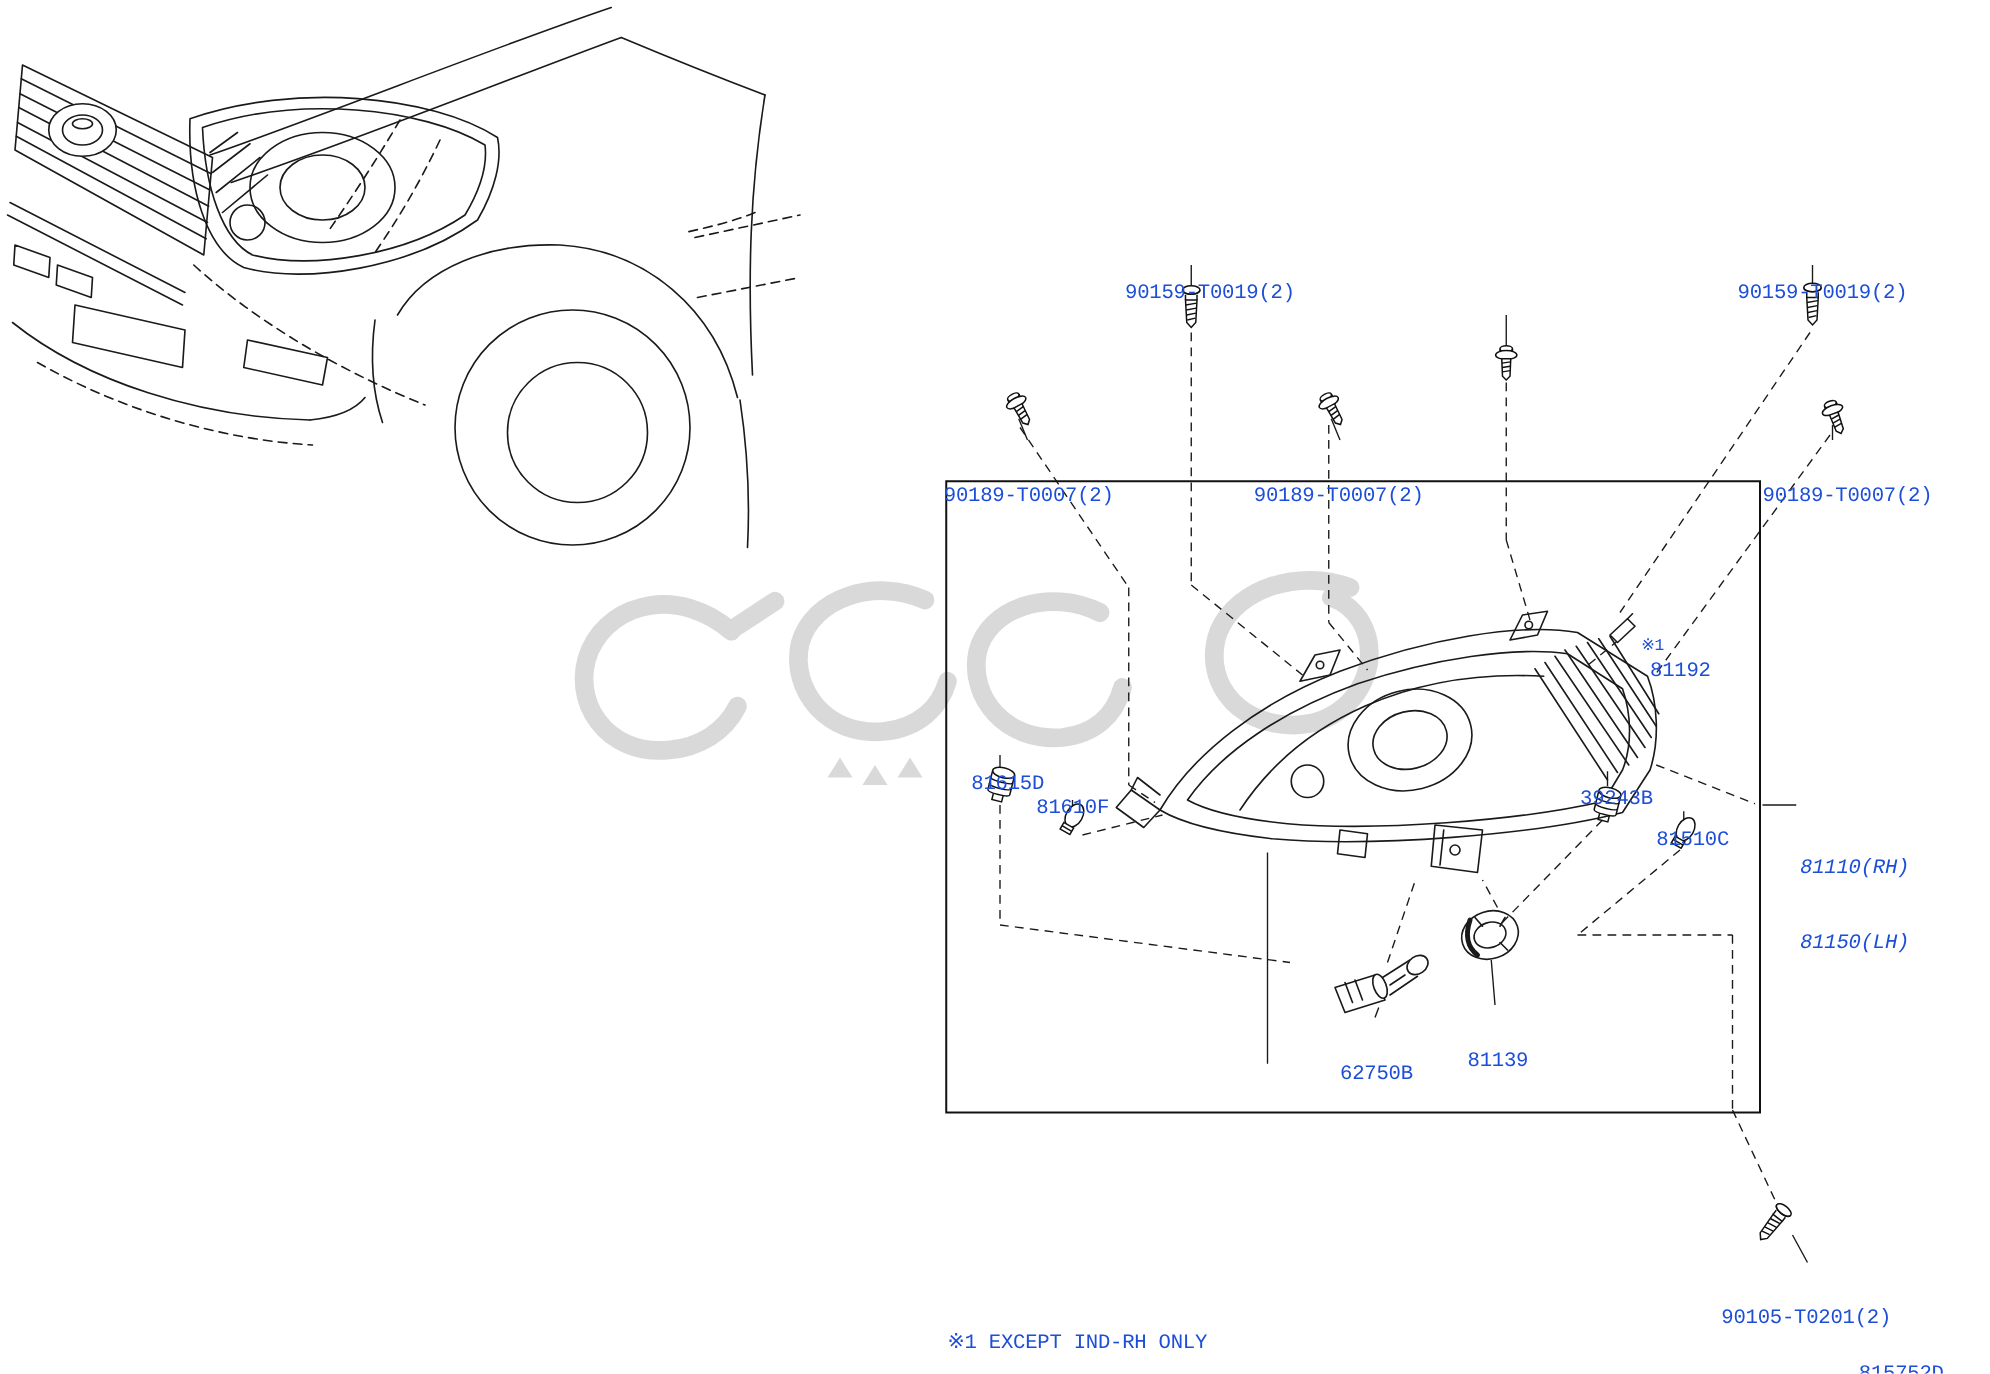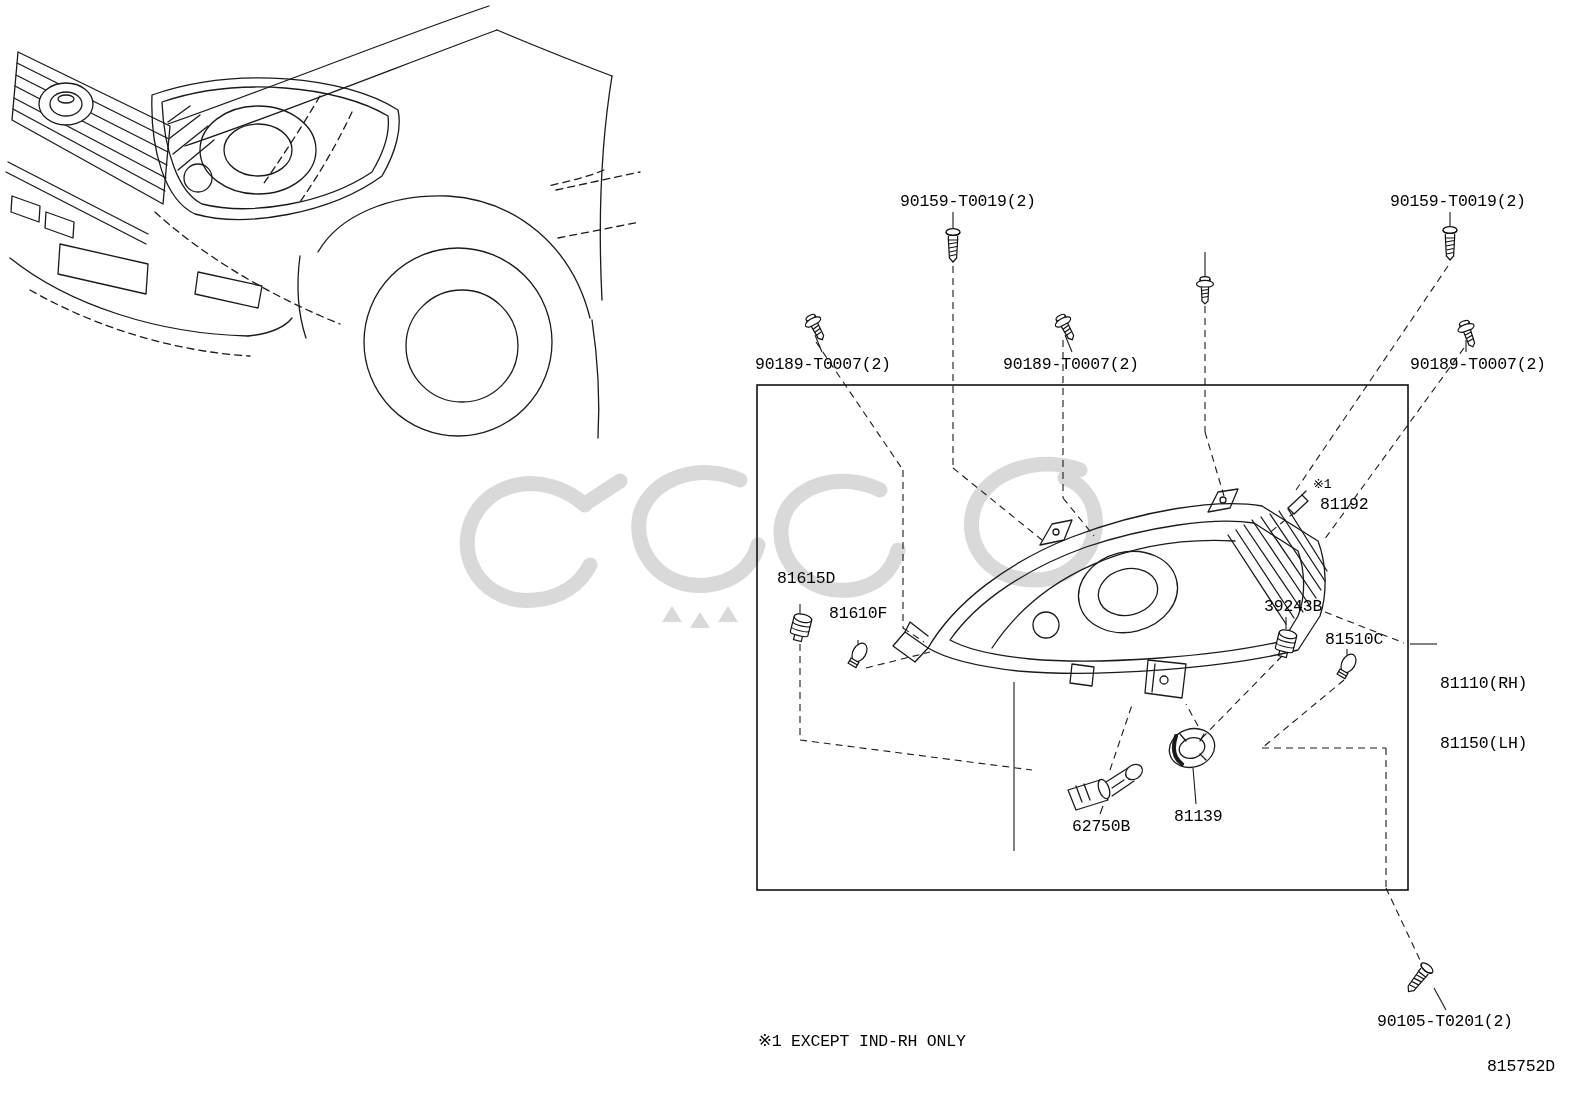--- a/index.html
+++ b/index.html
@@ -1,20 +1,20 @@
 <!DOCTYPE html>
 <html><head>
 <meta charset="utf-8">
 <style>
   html,body{margin:0;padding:0;background:#fff;}
   #page{position:relative;width:1592px;height:1099px;background:#fff;overflow:hidden;
         font-family:"Liberation Mono","DejaVu Sans Mono",monospace;color:#111;}
   #art{position:absolute;left:0;top:0;}
   .lbl{position:absolute;font:16.5px/20px "Liberation Mono","DejaVu Sans Mono","DejaVu Sans",monospace;
-       color:#000000;white-space:pre;letter-spacing:-0.2px;}
+       color:#1d4ed8;white-space:pre;letter-spacing:-0.2px;margin-top:32px;}
   .lbl span{display:block;}
   .lbl-sm{font-size:13px;line-height:15px;}
   .stroke{stroke:#1a1a1a;fill:none;stroke-width:1.3;stroke-linecap:round;stroke-linejoin:round;}
   .dashed{stroke:#1a1a1a;fill:none;stroke-width:1.1;stroke-dasharray:7 5;}
   .leader{stroke:#1a1a1a;fill:none;stroke-width:1.1;}
 </style>
 </head>
 <body>
 
 <div id="page">
@@ -210,27 +210,27 @@
 
   <div class="lbl" style="left:1390px;top:192px;">90159-T0019(2)</div>
 
   <div class="lbl" style="left:755px;top:355px;">90189-T0007(2)</div>
   <div class="lbl" style="left:1003px;top:355px;">90189-T0007(2)</div>
   <div class="lbl" style="left:1410px;top:355px;">90189-T0007(2)</div>
 
   <div class="lbl lbl-sm" style="left:1313px;top:477px;">※1</div>
   <div class="lbl" style="left:1320px;top:495px;">81192</div>
 
-  <div class="lbl" style="left:777px;top:569px;">81615D</div>
+  <div class="lbl" style="left:777px;top:585px;">81615D</div>
   <div class="lbl" style="left:829px;top:604px;">81610F</div>
 
   <div class="lbl" style="left:1264px;top:597px;">39243B</div>
   <div class="lbl" style="left:1325px;top:630px;">81510C</div>
 
-  <div class="lbl" style="left:1440px;top:634px;">
+  <div class="lbl" style="left:1440px;top:612px;font-style:italic;">
     <span>81110(RH)</span>
     <span>81150(LH)</span>
   </div>
 
   <div class="lbl" style="left:1072px;top:817px;">62750B</div>
   <div class="lbl" style="left:1174px;top:807px;">81139</div>
 
 
   <div class="lbl" style="left:1377px;top:1012px;">90105-T0201(2)</div>
 

